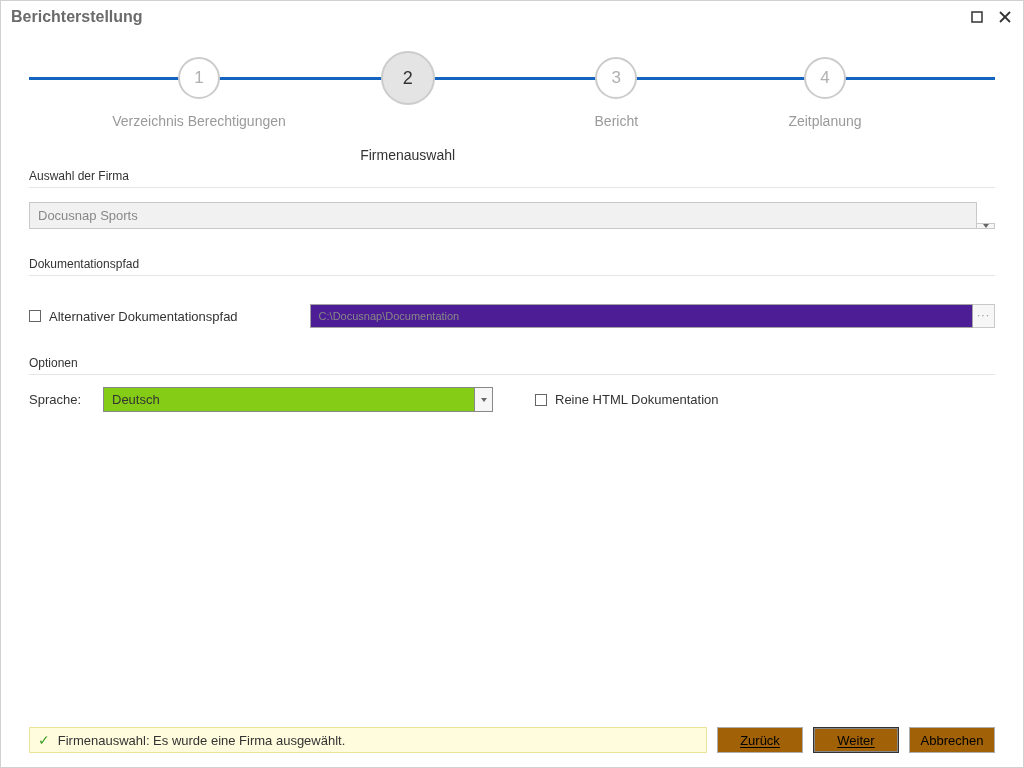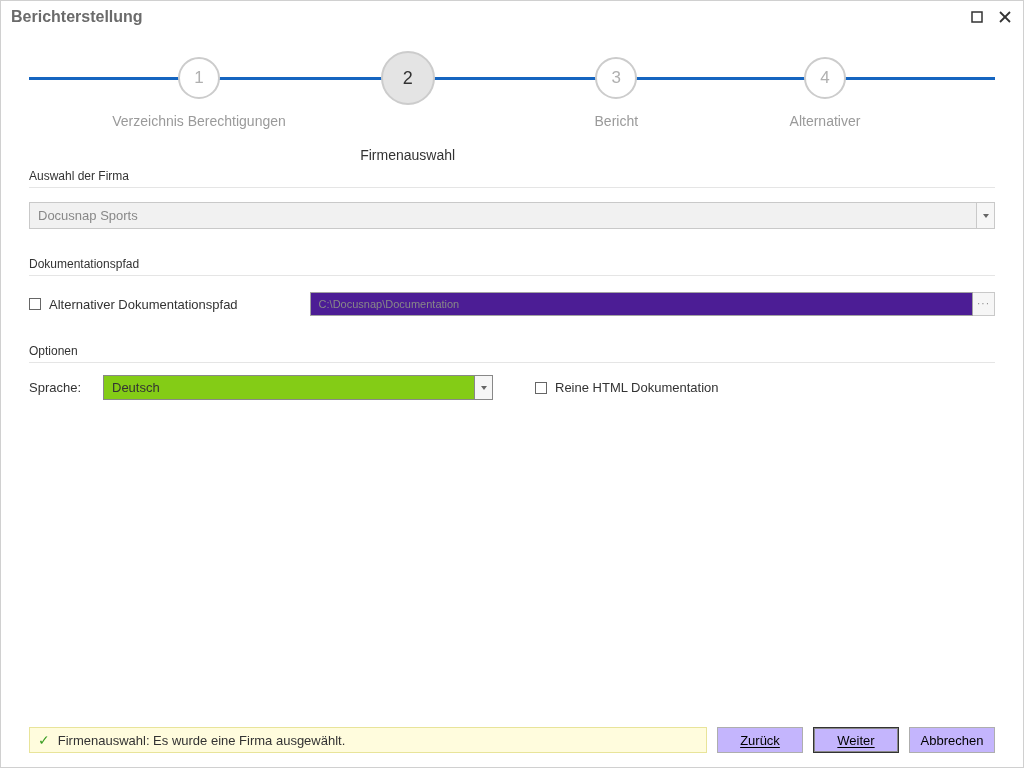--- a/index.html
+++ b/index.html
@@ -33,21 +33,21 @@
   .path-btn { width: 22px; border: 1px solid #c9c9c9; border-left: none; background: #f6f6f6; display: flex; align-items: center; justify-content: center; cursor: pointer; }
   .opt-row { display: flex; align-items: center; gap: 14px; }
   .opt-label { width: 60px; }
   .lang-combo { width: 390px; display: flex; }
   .lang-input { flex: 1; border: 1px solid #888; background: #84cc16; padding: 4px 8px; font-size: 13px; color: #333; }
   .lang-btn { width: 18px; border: 1px solid #888; border-left: none; background: #f6f6f6; display: flex; align-items: center; justify-content: center; cursor: pointer; }
   
   .footer { position: absolute; left: 28px; right: 28px; bottom: 14px; display: flex; align-items: center; gap: 10px; }
   .status { flex: 1; background: #fffcdd; border: 1px solid #e8e49a; padding: 4px 8px; display: flex; align-items: center; gap: 8px; font-size: 13px; color: #333; }
   .check { color: #3a9d23; font-size: 14px; }
-  .btn { min-width: 86px; height: 26px; border: 1px solid #aeaeae; background: #c4b5fd; cursor: pointer; font-size: 13px; display: flex; align-items: center; justify-content: center; }
+  .btn { min-width: 86px; height: 26px; border: 1px solid #aeaeae; background: #a16207; cursor: pointer; font-size: 13px; display: flex; align-items: center; justify-content: center; }
   .btn.primary { border: 1px solid #333; box-shadow: inset 0 0 0 1px #888; }
   .uline { text-decoration: underline; text-underline-offset: 2px; }
   .arrow-down { width: 0; height: 0; border-left: 3px solid transparent; border-right: 3px solid transparent; border-top: 4px solid #666; }
   .dots { font-size: 10px; color: #888; letter-spacing: 1px; line-height: 6px; }
 </style>
 </head>
 <body>
 
 <div class="window">
   <div class="titlebar">
@@ -78,38 +78,38 @@
         <div class="step active">
           <div class="step-circle">2</div>
           <div class="step-label">Firmenauswahl</div>
         </div>
         <div class="step">
           <div class="step-circle">3</div>
           <div class="step-label">Bericht</div>
         </div>
         <div class="step">
           <div class="step-circle">4</div>
-          <div class="step-label">Alternativer</div>
+          <div class="step-label">Zeitplanung</div>
         </div>
       </div>
     </div>
 
     <div class="section">
       <div class="section-title">Auswahl der Firma</div>
-      <div class="combo" style="margin-top:14px;">
+      <div class="combo" style="margin-top:14px;align-items:flex-end;">
         <div class="combo-input">Docusnap Sports</div>
         <div class="combo-btn">
             <span class="arrow-down"></span>
           </div>
       </div>
     </div>
 
     <div class="section" style="margin-top:28px;">
       <div class="section-title">Dokumentationspfad</div>
-      <div class="row" style="margin-top:16px;border-radius:9px;">
+      <div class="row" style="margin-top:28px;border-radius:9px;">
         <label class="checkbox">
           <span class="checkbox-box"></span>
           <span>Alternativer Dokumentationspfad</span>
         </label>
         <div class="path-field">
           <div class="path-input">C:\Docusnap\Documentation</div>
           <div class="path-btn">
               <span class="dots">···</span>
             </div>
         </div>

